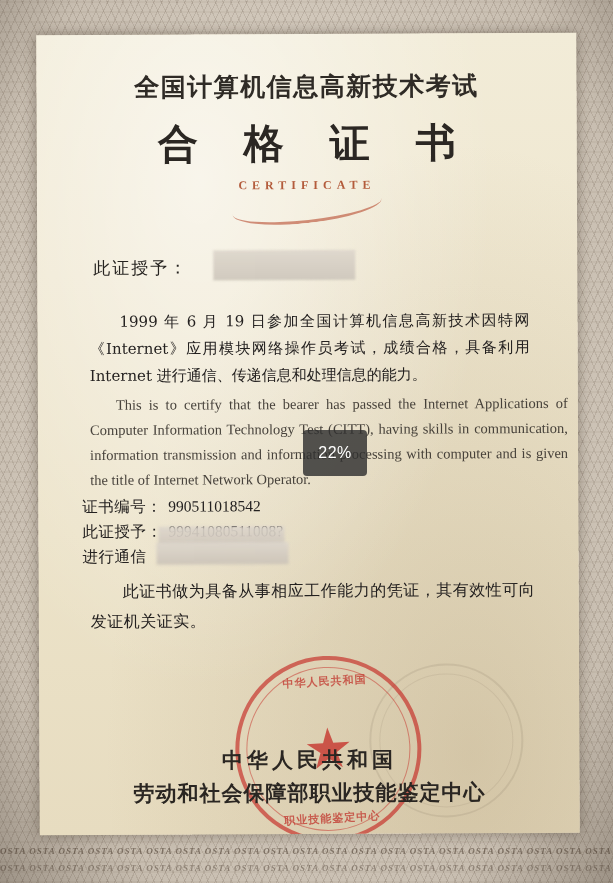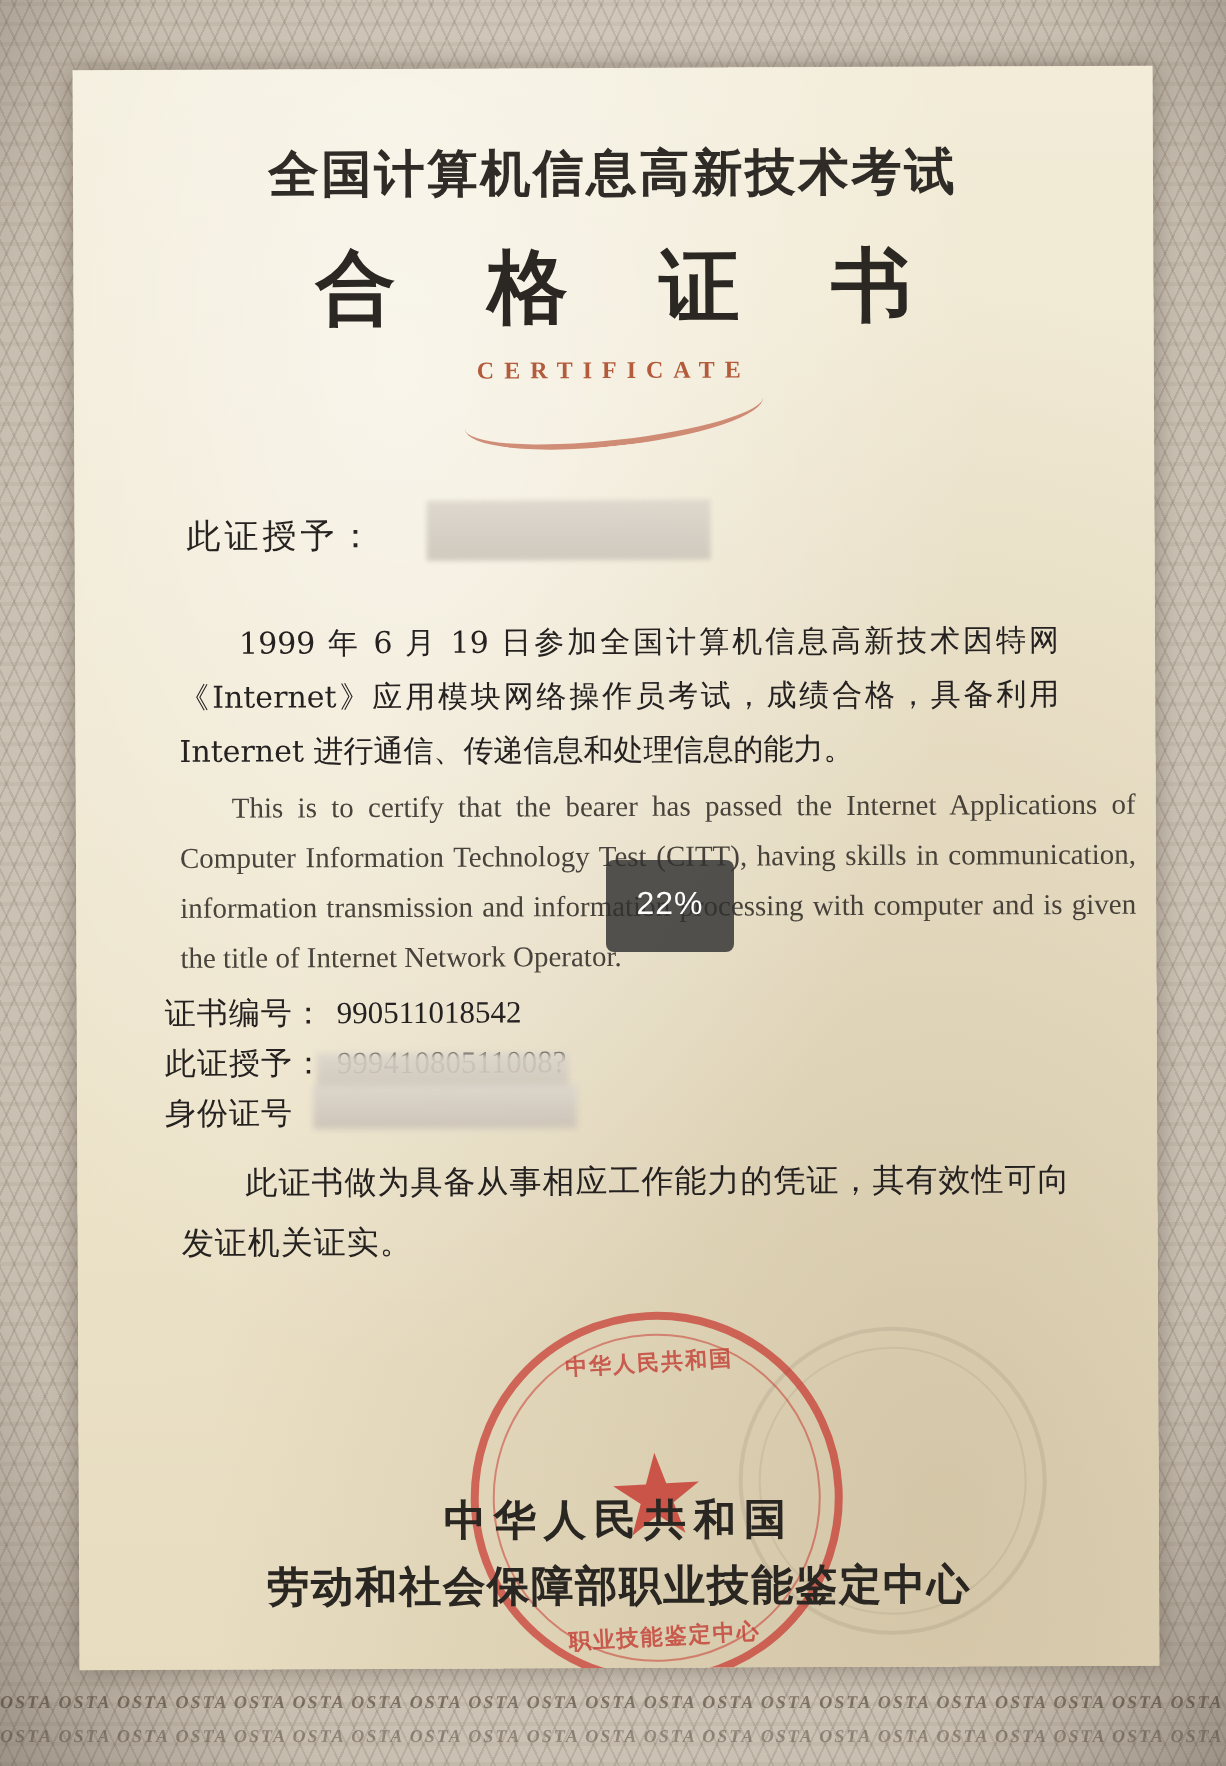--- a/index.html
+++ b/index.html
@@ -380,21 +380,21 @@
     <div id="para-en">This is to certify that the bearer has passed the Internet Applications of Computer Information Technology Test (CITT), having skills in communication, information transmission and information processing with computer and is given the title of Internet Network Operator.</div>
 
     <div class="num-row" id="num-cert">
       <span class="num-label">证书编号：</span><span class="num-value">990511018542</span>
     </div>
     <div class="num-row" id="num-exam">
       <span class="num-label">此证授予：</span><span class="num-value">99941080511008?</span>
     </div>
     <div id="redaction-exam"></div>
     <div class="num-row" id="num-id">
-      <span class="num-label">身份证号</span><span class="num-value"></span>
+      <span class="num-label">进行通信</span><span class="num-value"></span>
     </div>
     <div id="redaction-id"></div>
 
     <div id="para-closing">此证书做为具备从事相应工作能力的凭证，其有效性可向发证机关证实。</div>
 
     <div id="emboss">
       <div id="emboss-inner"></div>
     </div>
 
     <div id="seal">

